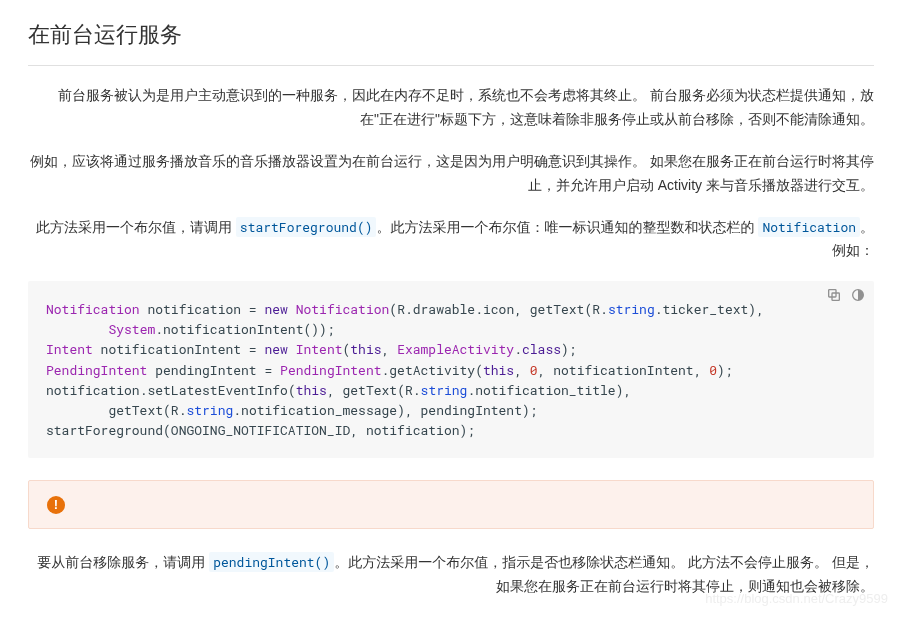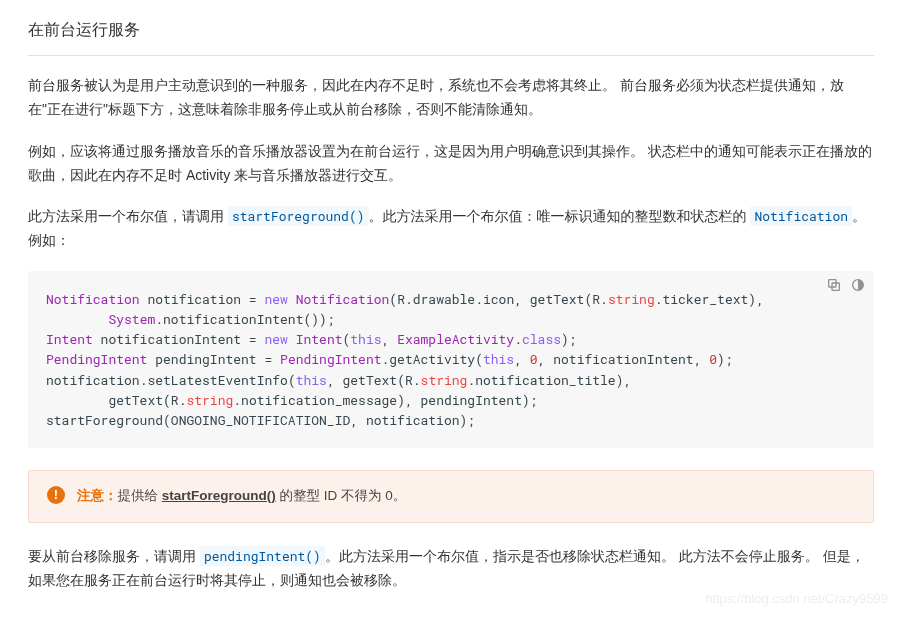--- a/index.html
+++ b/index.html
@@ -7,32 +7,32 @@
     margin: 0;
     padding: 12px 28px 24px 28px;
     font-family: -apple-system, BlinkMacSystemFont, "Segoe UI", "PingFang SC", "Microsoft YaHei", sans-serif;
     color: #212121;
     font-size: 14px;
     line-height: 1.7;
     background: #fff;
     width: 902px;
   }
   h2.page-title {
-    font-size: 16px;
+    font-size: 22px;
     font-weight: 400;
     color: #333;
     margin: 4px 0 6px 0;
     padding-bottom: 6px;
   }
   .divider {
     border: none;
     border-top: 1px solid #e0e0e0;
     margin: 0 0 18px 0;
   }
-  p.para { margin: 0 0 18px 0; color:#333; }
+  p.para { margin: 0 0 18px 0; color:#333;text-align:right; }
   code.inline {
     font-family: "Roboto Mono", Consolas, monospace;
     font-size: 13px;
     background: #f1f8fd;
     padding: 1px 4px;
     color: #01579b;
     border-radius: 2px;
   }
   .code-block-wrap {
     position: relative;
@@ -52,23 +52,23 @@
     margin:0;
     padding: 18px 18px;
     font-family: "Roboto Mono", Consolas, monospace;
     font-size: 13px;
     line-height: 1.55;
     white-space: pre;
     overflow-x: auto;
     color:#37474f;
   }
   .tk-type { color:#9c27b0; }
-  .tk-kw   { color:#8b5cf6; }
+  .tk-kw   { color:#4c1d95; }
   .tk-num  { color:#c53929; }
-  .tk-pkg  { color:#ef4444;text-align:right; }
+  .tk-pkg  { color:#1d4ed8;text-align:right; }
   .tk-plain{ color:#37474f; }
 
   .note-box {
     display: flex;
     align-items: flex-start;
     gap: 12px;
     background: #fdf1ec;
     border: 1px solid #f7d9cb;
     border-radius: 2px;
     padding: 14px 18px;
@@ -95,21 +95,21 @@
     font-family: Arial, sans-serif;
   }
 </style>
 </head>
 <body>
 
 <h2 class="page-title">在前台运行服务</h2>
 <hr class="divider">
 
 <p class="para">前台服务被认为是用户主动意识到的一种服务，因此在内存不足时，系统也不会考虑将其终止。 前台服务必须为状态栏提供通知，放在"正在进行"标题下方，这意味着除非服务停止或从前台移除，否则不能清除通知。</p>
-<p class="para">例如，应该将通过服务播放音乐的音乐播放器设置为在前台运行，这是因为用户明确意识到其操作。 状态栏中的通知可能表示正在播放的歌曲，因此在内存不足时 Activity 来与音乐播放器进行交互。</p>
+<p class="para">例如，应该将通过服务播放音乐的音乐播放器设置为在前台运行，这是因为用户明确意识到其操作。 如果您在服务正在前台运行时将其停止，并允许用户启动 Activity 来与音乐播放器进行交互。</p>
 
 <p class="para">
   <span>此方法采用一个布尔值，请调用 </span><code class="inline">startForeground()</code><span>。此方法采用一个布尔值：唯一标识通知的整型数和状态栏的 </span><code class="inline">Notification</code><span>。例如：</span>
 </p>
 
 <div class="code-block-wrap">
   <div class="code-toolbar">
     <span title="copy">
       <svg width="16" height="16" viewBox="0 0 24 24" fill="none" stroke="#919191" stroke-width="2">
           <rect x="9" y="9" width="11" height="11" rx="1"></rect>
@@ -127,22 +127,19 @@
 <span class="tk-plain">        </span><span class="tk-type">System</span><span class="tk-plain">.</span><span class="tk-plain">notificationIntent</span><span class="tk-plain">());</span>
 <span class="tk-type">Intent</span><span class="tk-plain"> notificationIntent </span><span class="tk-plain">=</span><span class="tk-plain"> </span><span class="tk-kw">new</span><span class="tk-plain"> </span><span class="tk-type">Intent</span><span class="tk-plain">(</span><span class="tk-kw">this</span><span class="tk-plain">,</span><span class="tk-plain"> </span><span class="tk-type">ExampleActivity</span><span class="tk-plain">.</span><span class="tk-kw">class</span><span class="tk-plain">);</span>
 <span class="tk-type">PendingIntent</span><span class="tk-plain"> pendingIntent </span><span class="tk-plain">=</span><span class="tk-plain"> </span><span class="tk-type">PendingIntent</span><span class="tk-plain">.</span><span class="tk-plain">getActivity</span><span class="tk-plain">(</span><span class="tk-kw">this</span><span class="tk-plain">,</span><span class="tk-plain"> </span><span class="tk-num">0</span><span class="tk-plain">,</span><span class="tk-plain"> notificationIntent</span><span class="tk-plain">,</span><span class="tk-plain"> </span><span class="tk-num">0</span><span class="tk-plain">);</span>
 <span class="tk-plain">notification</span><span class="tk-plain">.</span><span class="tk-plain">setLatestEventInfo</span><span class="tk-plain">(</span><span class="tk-kw">this</span><span class="tk-plain">,</span><span class="tk-plain"> getText</span><span class="tk-plain">(</span><span class="tk-plain">R</span><span class="tk-plain">.</span><span class="tk-pkg">string</span><span class="tk-plain">.</span><span class="tk-plain">notification_title</span><span class="tk-plain">),</span>
 <span class="tk-plain">        getText</span><span class="tk-plain">(</span><span class="tk-plain">R</span><span class="tk-plain">.</span><span class="tk-pkg">string</span><span class="tk-plain">.</span><span class="tk-plain">notification_message</span><span class="tk-plain">),</span><span class="tk-plain"> pendingIntent</span><span class="tk-plain">);</span>
 <span class="tk-plain">startForeground</span><span class="tk-plain">(</span><span class="tk-plain">ONGOING_NOTIFICATION_ID</span><span class="tk-plain">,</span><span class="tk-plain"> notification</span><span class="tk-plain">);</span></pre>
 </div>
 
 <div class="note-box">
   <div class="note-icon">!</div>
-  <div>
-    <b class="label">注意：</b><span>提供给 </span><b class="fn">startForeground()</b><span> 的整型 ID 不得为 0。</span>
-  </div>
 </div>
 
 <p class="para">
   <span>要从前台移除服务，请调用 </span><code class="inline">pendingIntent()</code><span>。此方法采用一个布尔值，指示是否也移除状态栏通知。 此方法不会停止服务。 但是，如果您在服务正在前台运行时将其停止，则通知也会被移除。</span>
 </p>
 
 <div class="watermark">https://blog.csdn.net/Crazy9599</div>
 
 </body></html>

